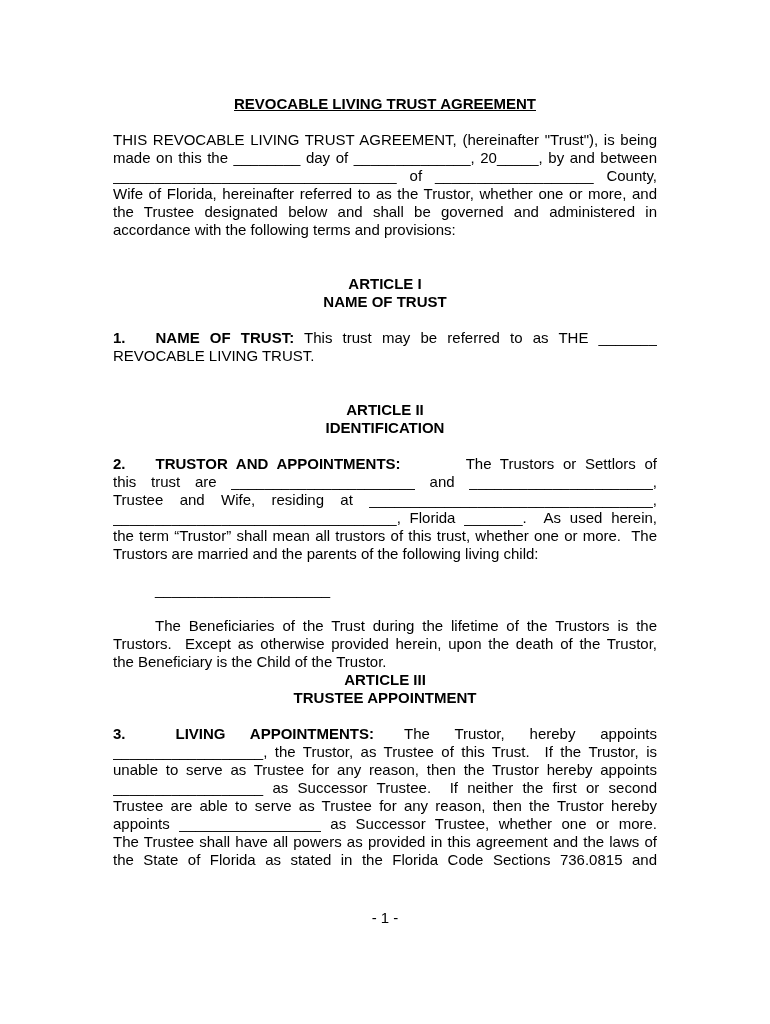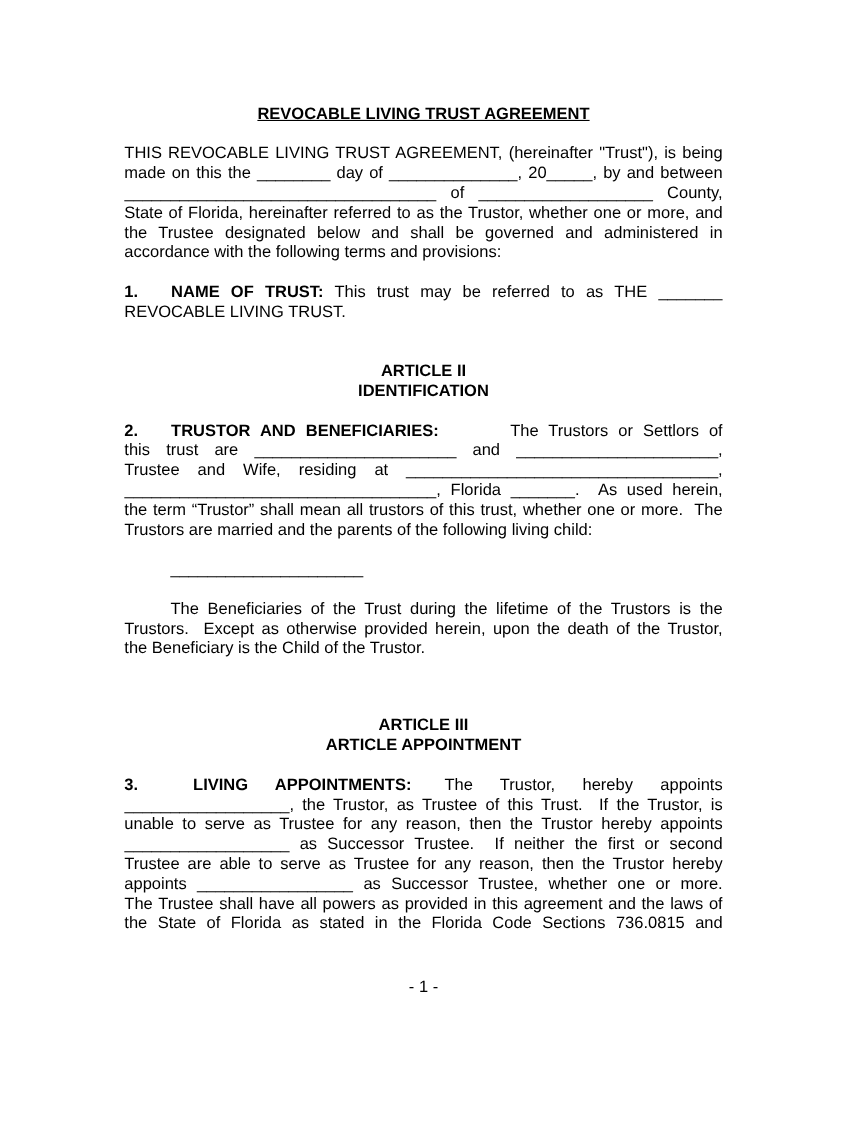--- a/index.html
+++ b/index.html
@@ -16,70 +16,74 @@
     overflow:hidden;
   }
   .ln { height:18px; overflow:hidden; }
   .j  { text-align:justify; text-align-last:justify; }
   .ctr { text-align:center; font-weight:bold; }
   .title { text-align:center; font-weight:bold; text-decoration:underline; }
   .b { font-weight:bold; }
   .sp { display:inline-block; height:1px; vertical-align:baseline; }
   .w30 { width:30px; } .w42 { width:42px; } .w50 { width:50px; } .w65 { width:65px; }
   .mt18 { margin-top:18px; } .mt36 { margin-top:36px; }
-  .mt52 { margin-top:52px; } .mt40 { margin-top:40px; }
+  .mt52 { } .mt40 { margin-top:40px; }
   .footer { text-align:center; }
 </style>
 </head>
 <body>
 
 <div class="page">
 
   <div class="ln title">REVOCABLE LIVING TRUST AGREEMENT</div>
 
   <div class="mt18">
     <div class="ln j">THIS REVOCABLE LIVING TRUST AGREEMENT, (hereinafter "Trust"), is being</div>
     <div class="ln j">made on this the ________ day of ______________, 20_____, by and between</div>
     <div class="ln j">__________________________________ of ___________________ County,</div>
-    <div class="ln j">State of Florida, hereinafter referred to as the Trustor, whether one or more, and</div>
+    <div class="ln j">Wife of Florida, hereinafter referred to as the Trustor, whether one or more, and</div>
     <div class="ln j">the Trustee designated below and shall be governed and administered in</div>
     <div class="ln">accordance with the following terms and provisions:</div>
   </div>
 
+  <div class="mt36">
+    <div class="ln ctr">ARTICLE I</div>
+    <div class="ln ctr">NAME OF TRUST</div>
+  </div>
 
   <div class="mt18">
     <div class="ln j"><span class="b">1.</span><span class="sp w30"></span><span class="b">NAME OF TRUST:</span><span> This trust may be referred to as THE _______</span></div>
     <div class="ln">REVOCABLE LIVING TRUST.</div>
   </div>
 
   <div class="mt36">
     <div class="ln ctr">ARTICLE II</div>
     <div class="ln ctr">IDENTIFICATION</div>
   </div>
 
   <div class="mt18">
-    <div class="ln j"><span class="b">2.</span><span class="sp w30"></span><span class="b">TRUSTOR AND BENEFICIARIES:</span><span class="sp w65"></span><span>The Trustors or Settlors of</span></div>
+    <div class="ln j"><span class="b">2.</span><span class="sp w30"></span><span class="b">TRUSTOR AND APPOINTMENTS:</span><span class="sp w65"></span><span>The Trustors or Settlors of</span></div>
     <div class="ln j">this trust are ______________________ and ______________________,</div>
     <div class="ln j">Trustee and Wife, residing at __________________________________,</div>
     <div class="ln j">__________________________________, Florida _______.&nbsp; As used herein,</div>
     <div class="ln j">the term “Trustor” shall mean all trustors of this trust, whether one or more.&nbsp; The</div>
     <div class="ln">Trustors are married and the parents of the following living child:</div>
   </div>
 
   <div class="ln mt18"><span class="sp w42"></span><span>_____________________</span></div>
 
   <div class="mt18">
     <div class="ln j"><span class="sp w42"></span><span>The Beneficiaries of the Trust during the lifetime of the Trustors is the</span></div>
     <div class="ln j">Trustors.&nbsp; Except as otherwise provided herein, upon the death of the Trustor,</div>
     <div class="ln">the Beneficiary is the Child of the Trustor.</div>
   </div>
 
   <div class="mt52">
     <div class="ln ctr">ARTICLE III</div>
-    <div class="ln ctr">ARTICLE APPOINTMENT</div>
+    <div class="ln ctr">TRUSTEE APPOINTMENT</div>
   </div>
 
   <div class="mt18">
     <div class="ln j"><span class="b">3.</span><span class="sp w50"></span><span class="b">LIVING APPOINTMENTS:</span><span class="sp w30"></span><span>The Trustor, hereby appoints</span></div>
     <div class="ln j">__________________, the Trustor, as Trustee of this Trust.&nbsp; If the Trustor, is</div>
     <div class="ln j">unable to serve as Trustee for any reason, then the Trustor hereby appoints</div>
     <div class="ln j">__________________ as Successor Trustee.&nbsp; If neither the first or second</div>
     <div class="ln j">Trustee are able to serve as Trustee for any reason, then the Trustor hereby</div>
     <div class="ln j">appoints _________________ as Successor Trustee, whether one or more.</div>
     <div class="ln j">The Trustee shall have all powers as provided in this agreement and the laws of</div>

